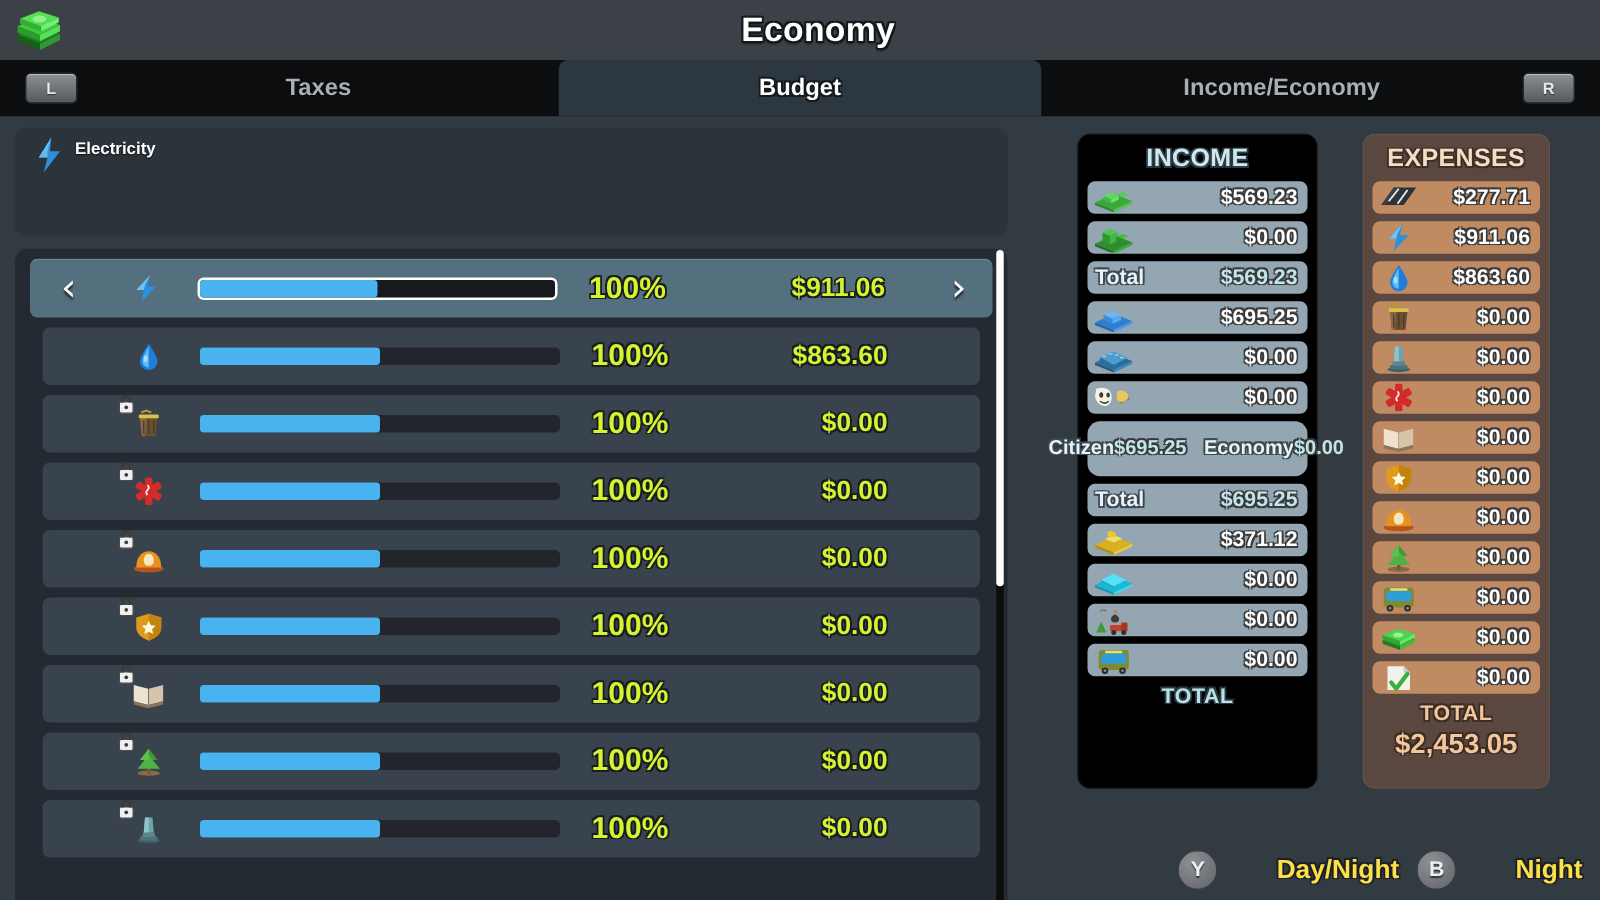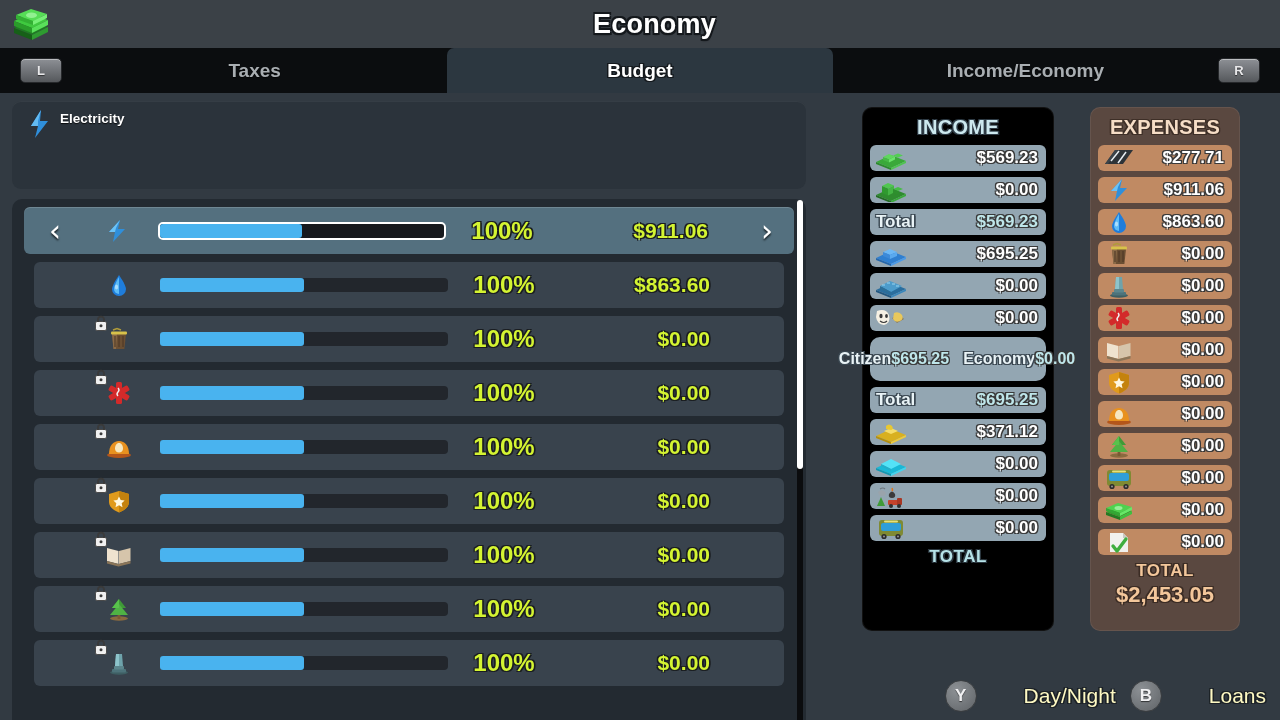--- a/index.html
+++ b/index.html
@@ -297,21 +297,21 @@
   .fbtn { display: flex; align-items: center; gap: 7px; cursor: pointer; }
   .fkey {
     width: 32px; height: 32px; border-radius: 50%;
     background: radial-gradient(circle at 35% 30%, #8d9195, #5f6367);
     border: 1px solid #3a3d40;
     display: flex; align-items: center; justify-content: center;
     font-size: 17px; font-weight: bold; color: #f0f0f2;
     text-shadow: 0 1px 1px rgba(0,0,0,.6);
   }
   .flabel {
-    font-size: 21px; font-weight: normal; color: #fef9c3;
+    font-size: 21px; font-weight: bold; color: #fde047;
     text-shadow: -1.4px -1.4px 0 #1c2126, 1.4px -1.4px 0 #1c2126,
                  -1.4px 1.4px 0 #1c2126, 1.4px 1.4px 0 #1c2126;
     padding-left: 40px;
   }
   svg { display: block; }
 </style>
 </head>
 <body>
 
 <div id="app">
@@ -879,18 +879,18 @@
       </div>
     </div>
 
     <div class="footer">
       <div class="fbtn">
         <span class="fkey">Y</span>
         <span class="flabel">Day/Night</span>
       </div>
       <div class="fbtn">
         <span class="fkey">B</span>
-        <span class="flabel">Loans</span>
+        <span class="flabel">Night</span>
       </div>
     </div>
 
   </div>
 </div>
 
 </body></html>

